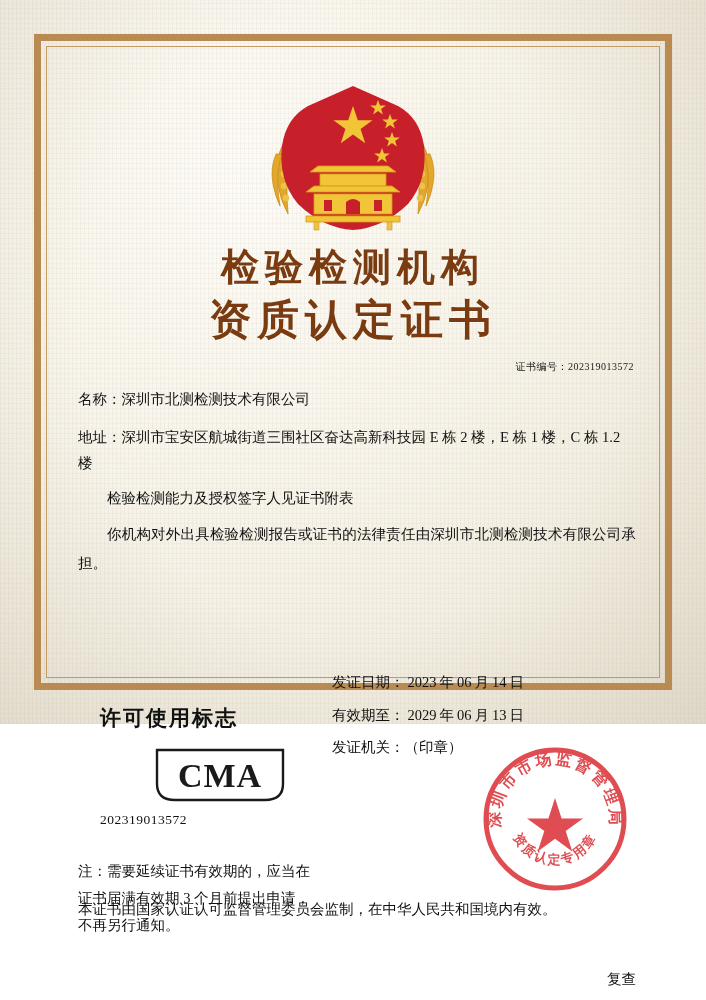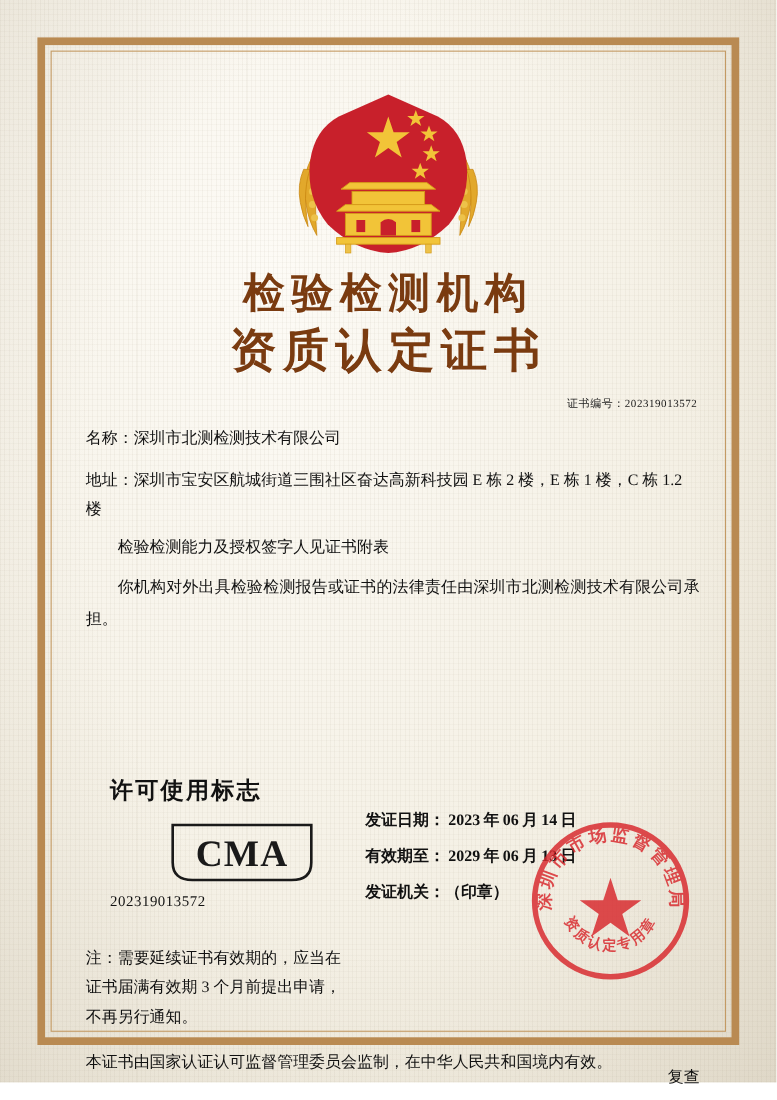--- a/index.html
+++ b/index.html
@@ -11,21 +11,21 @@
     width: 706px;
     height: 1000px;
     overflow: hidden;
     font-family: "Liberation Serif", "DejaVu Serif", serif;
   }
 
   
   .certificate {
     position: relative;
     width: 706px;
-    height: 984px;
+    height: 724px;
     background:
       repeating-linear-gradient(90deg, rgba(180,170,150,0.10) 0px, rgba(180,170,150,0.10) 1px, rgba(255,255,255,0) 1px, rgba(255,255,255,0) 4px),
       repeating-linear-gradient(0deg, rgba(180,170,150,0.07) 0px, rgba(180,170,150,0.07) 1px, rgba(255,255,255,0) 1px, rgba(255,255,255,0) 5px),
       radial-gradient(ellipse at 35% 25%, #fdfbf6 0%, #f5f1e6 55%, #ebe5d6 100%);
     box-sizing: border-box;
   }
   .paper-vignette {
     position: absolute;
     inset: 0;
     background: radial-gradient(ellipse at 50% 45%, rgba(255,255,255,0) 55%, rgba(150,135,110,0.14) 100%);
@@ -110,26 +110,25 @@
     padding-right: 10px;
     text-indent: 29px;
     text-align: justify;
   }
   .para.tight { margin-top: 8px; }
 
   
   .dates {
     position: absolute;
     right: 14px;
-    top: 672px;
+    top: 608px;
     width: 300px;
     font-size: 14.5px;
     color: #111;
     line-height: 2.25;
-    font-weight: bold;
   }
   .dates .row { white-space: nowrap; }
   .dates .num { padding: 0 3px; }
 
   
   .mark-block {
     position: absolute;
     left: 40px;
     top: 646px;
     width: 240px;
@@ -161,21 +160,21 @@
     top: 800px;
     font-size: 14.5px;
     line-height: 1.85;
     color: #111;
   }
   .notes .n-line { white-space: nowrap; }
   .footer-line {
     position: absolute;
     left: 18px;
     right: 8px;
-    top: 898px;
+    top: 842px;
     font-size: 14.5px;
     color: #111;
   }
   .recheck {
     position: absolute;
     right: 10px;
     top: 912px;
     font-size: 14.5px;
     color: #111;
     text-align: center;

